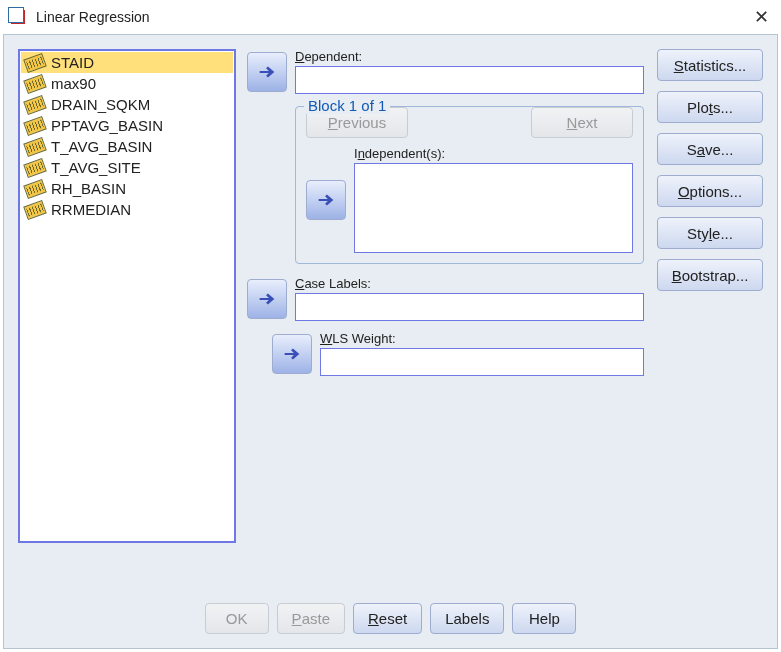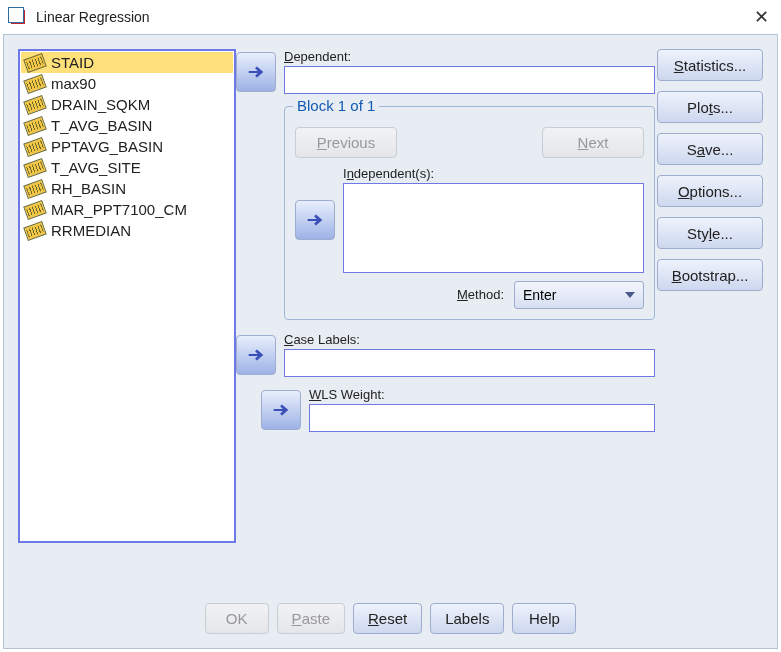--- a/index.html
+++ b/index.html
@@ -65,21 +65,21 @@
     background: #e7edf2;
     border: 1px solid #b4c4d3;
     margin: 0 3px 3px 3px;
     padding: 14px;
     display: flex;
     flex-direction: column;
   }
   .main-row {
     display: flex;
     flex: 1;
-    gap: 0;
+    gap: 11px;
   }
   .var-list {
     width: 218px;
     height: 494px;
     background: #fff;
     border: 2px solid #6e79e6;
     overflow: auto;
     padding: 1px;
   }
   .var-item {
@@ -147,21 +147,21 @@
   }
   .large-input {
     height: 90px;
     border: 1.5px solid #6e79e6;
     background: #fff;
     width: 100%;
   }
   .fieldset {
     border: 1px solid #9fb7d9;
     border-radius: 4px;
-    padding: 20px 10px 10px 10px;
+    padding: 0 10px 10px 10px;
     position: relative;
     margin: 8px 0 2px 48px;
   }
   .fieldset-legend {
     position: absolute;
     top: -10px;
     left: 8px;
     background: #e7edf2;
     padding: 0 4px;
     color: #1259b6;
@@ -259,37 +259,33 @@
         <div class="var-item">
             <span class="ruler-icon"></span>
             <span>max90</span>
           </div>
         <div class="var-item">
             <span class="ruler-icon"></span>
             <span>DRAIN_SQKM</span>
           </div>
         <div class="var-item">
             <span class="ruler-icon"></span>
+            <span>PPTAVG_BASIN</span>
+          </div>
+        <div class="var-item">
+            <span class="ruler-icon"></span>
             <span>T_AVG_BASIN</span>
           </div>
         <div class="var-item">
             <span class="ruler-icon"></span>
-            <span>PPTAVG_BASIN</span>
-          </div>
-        <div class="var-item">
-            <span class="ruler-icon"></span>
             <span>T_AVG_SITE</span>
           </div>
         <div class="var-item">
             <span class="ruler-icon"></span>
             <span>RH_BASIN</span>
-          </div>
-        <div class="var-item">
-            <span class="ruler-icon"></span>
-            <span>MAR_PPT7100_CM</span>
           </div>
         <div class="var-item">
             <span class="ruler-icon"></span>
             <span>RRMEDIAN</span>
           </div>
       </div>
 
       <div class="center-col">
 
         <div class="label-row" style="align-items:center;">
@@ -314,27 +310,20 @@
             <div class="arrow-btn">
               <svg viewBox="0 0 24 24">
                   <path fill="#3a4fb7" d="M4 11h10l-3-3 2-2 7 6-7 6-2-2 3-3H4z"></path>
                 </svg>
             </div>
             <div class="field-stack">
               <div class="field-label">I<span class="underline">n</span>dependent(s):</div>
               <div class="large-input"></div>
             </div>
           </div>
-          <div class="method-row">
-            <span class="field-label"><span class="underline">M</span>ethod:</span>
-            <div class="combo">
-              <span>Enter</span>
-              <span class="combo-caret"></span>
-            </div>
-          </div>
         </div>
 
 
         <div class="label-row" style="align-items:center; margin-top:6px;">
           <div class="arrow-btn">
             <svg viewBox="0 0 24 24">
                 <path fill="#3a4fb7" d="M4 11h10l-3-3 2-2 7 6-7 6-2-2 3-3H4z"></path>
               </svg>
           </div>
           <div class="field-stack">

